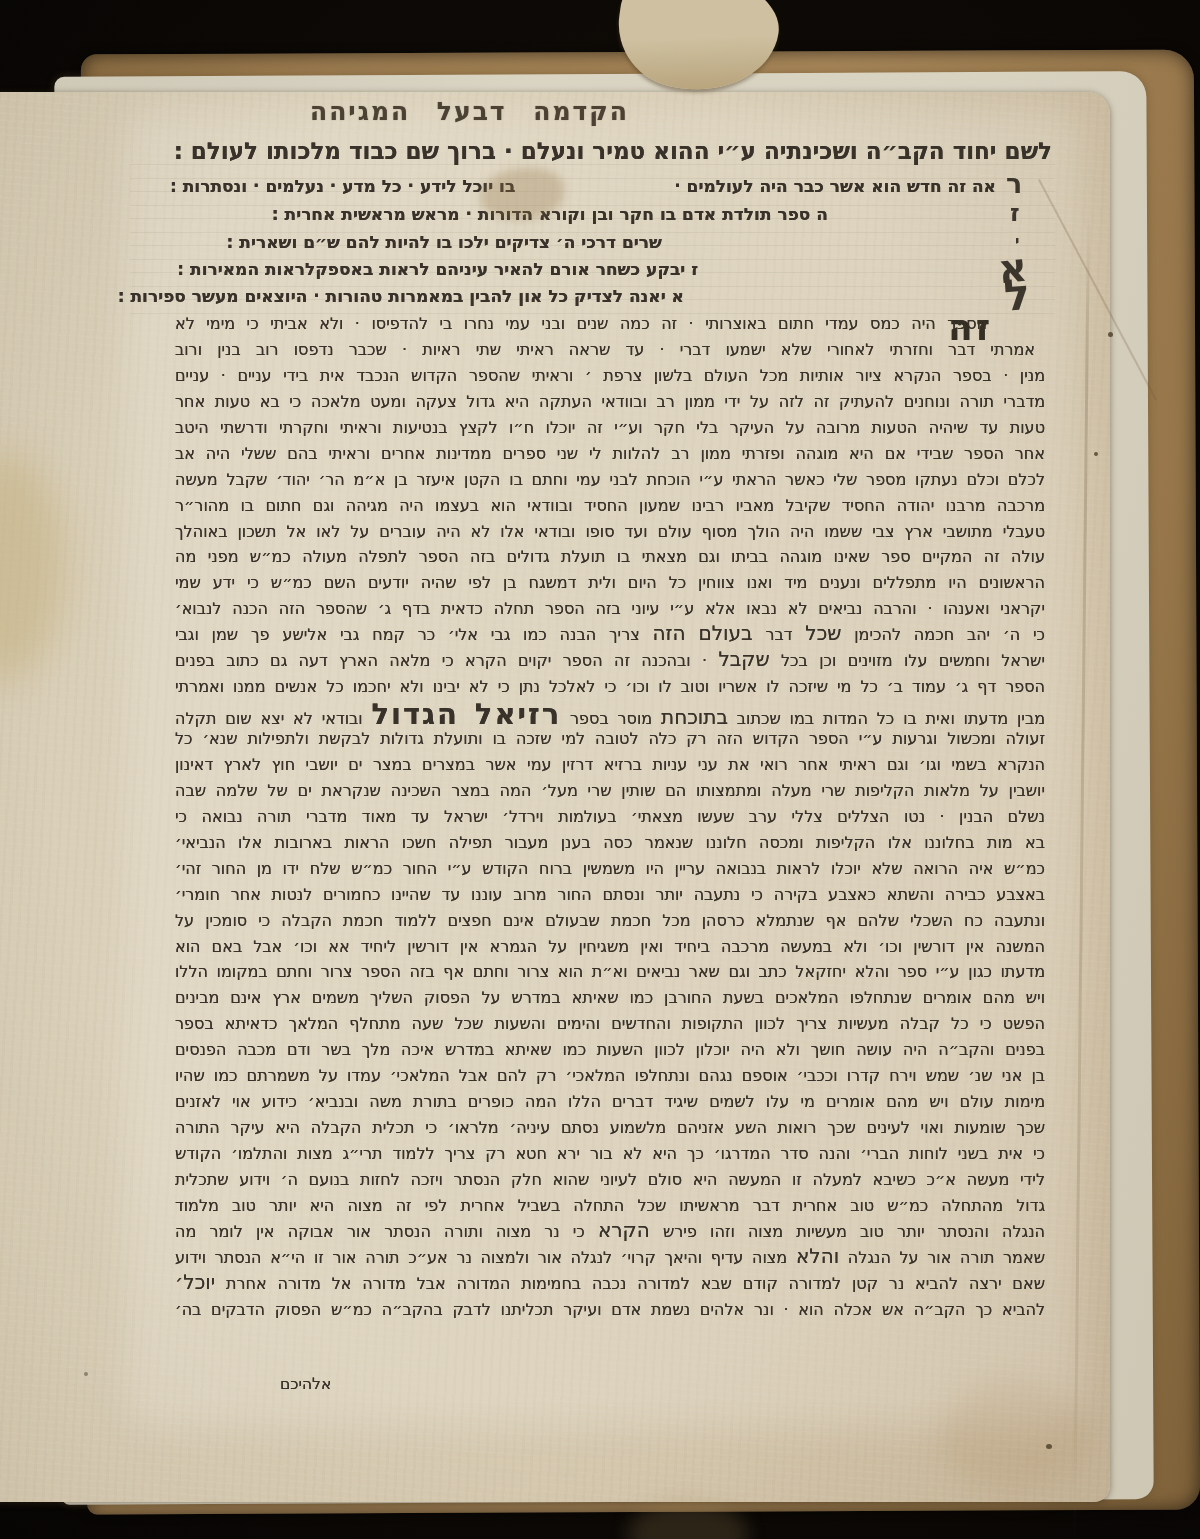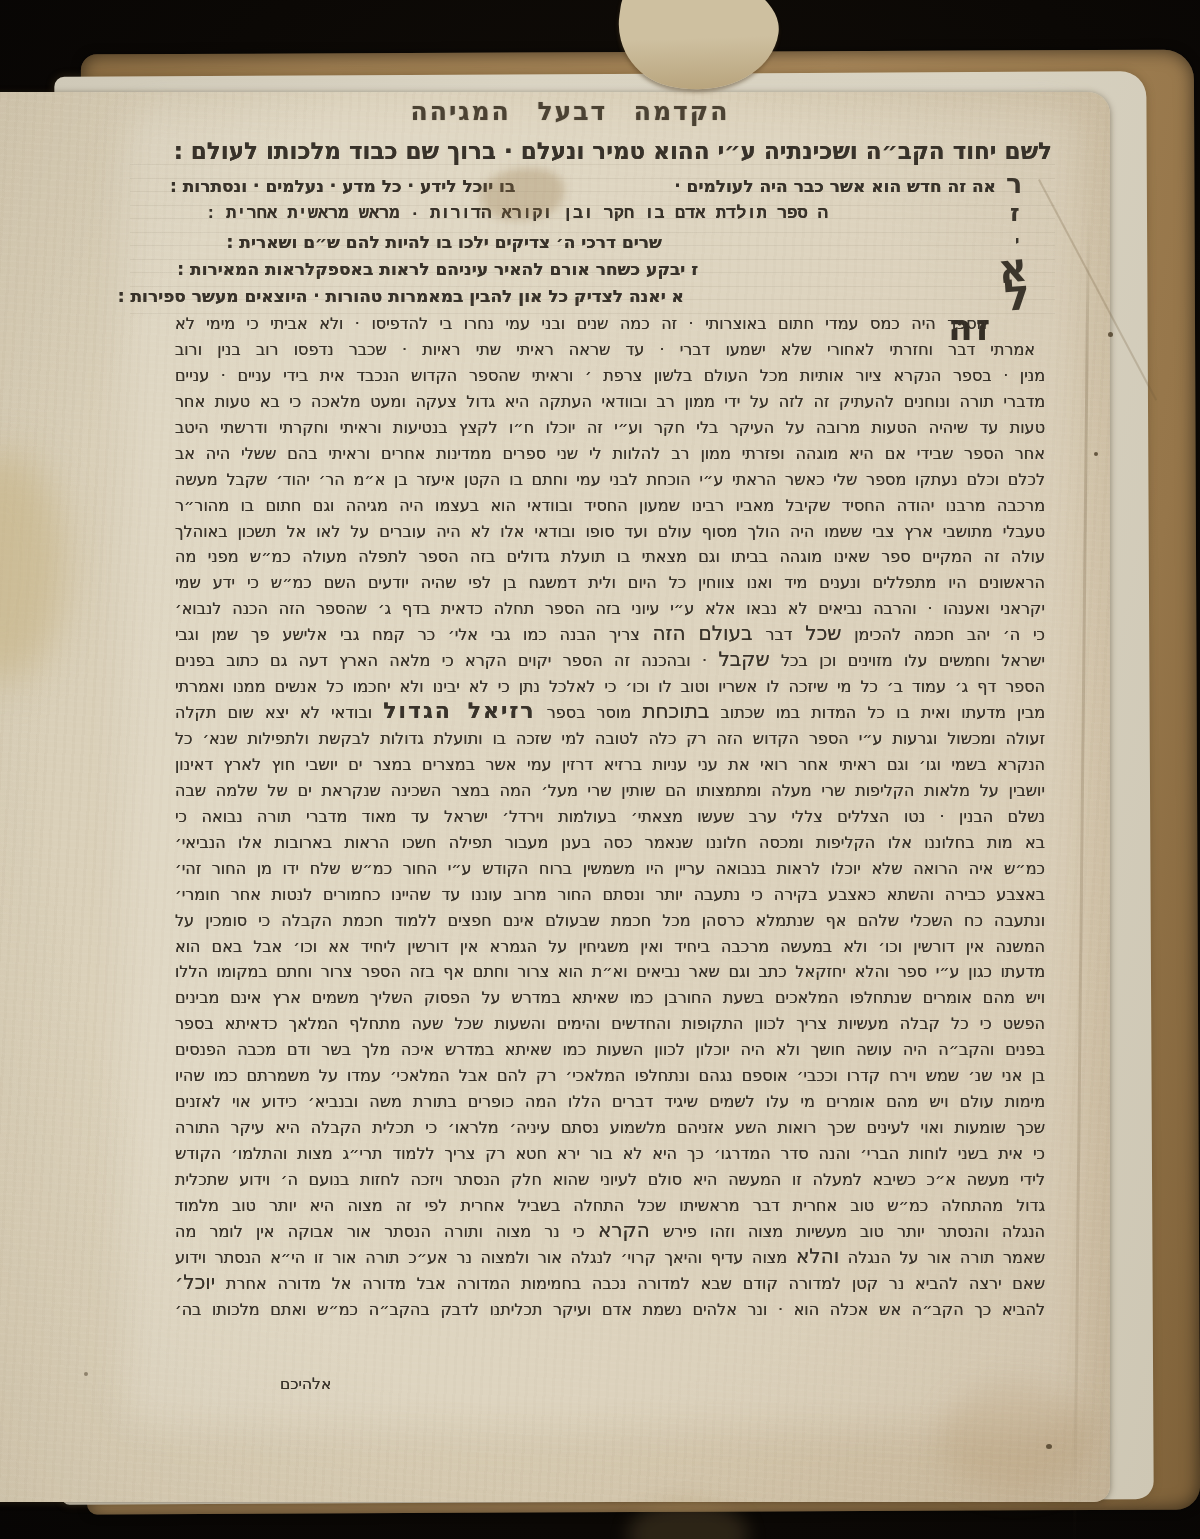--- a/index.html
+++ b/index.html
@@ -39,21 +39,21 @@
     background:rgba(238,234,221,.28);box-shadow:0 0 34px 26px rgba(238,234,221,.28);
     border-radius:10px;
   }
   .ruled{ 
     position:absolute;left:150px;top:60px;width:925px;height:166px;opacity:.55;
     background:repeating-linear-gradient(180deg,transparent 0 12.5px,rgba(90,80,60,.14) 12.5px 13.5px);
   }
   
   .ink{color:#38322a;text-shadow:0 0 .5px rgba(52,45,35,.85);}
   .title{
-    position:absolute;left:330px;top:5px;width:520px;text-align:center;
+    position:absolute;left:330px;top:5px;width:520px;
     font-size:25px;font-weight:bold;color:#4b4233;letter-spacing:2px;word-spacing:16px;
     text-shadow:0 0 1px rgba(70,60,45,.6);
   }
   .dedication{
     position:absolute;left:204px;top:46px;width:868px;direction:rtl;
     font-size:23px;font-weight:bold;text-align:justify;text-align-last:justify;white-space:nowrap;
   }
   .acrostic{position:absolute;left:0;top:0;width:1130px;height:230px;}
   .acr-init{position:absolute;font-weight:bold;color:#3c362c;line-height:1;}
   .acr-line{position:absolute;direction:rtl;font-size:17px;font-weight:bold;white-space:nowrap;}
@@ -64,21 +64,21 @@
     height:25.95px;line-height:25.95px;font-size:16px;
     text-align:justify;text-align-last:justify;
   }
   .pline.first{padding-right:58px;}
   .pline.second{padding-right:10px;}
   .para-init{
     position:absolute;left:968px;top:215px;font-size:36px;font-weight:bold;
     letter-spacing:3px;color:#342e25;
   }
   .em{font-size:20px;line-height:1;}
-  .em-xl{font-size:22px;line-height:1;letter-spacing:2px;font-weight:bold;}
+  .em-xl{font-size:29px;line-height:1;letter-spacing:2px;font-weight:bold;}
   .closing{
     position:absolute;left:300px;top:1283px;font-size:15.5px;direction:rtl;
   }
   
   .blem{position:absolute;pointer-events:none;}
   .fold-top{
     left:618px;top:-28px;width:160px;height:118px;
     background:linear-gradient(170deg,#cec0a0 55%,#b9a57e 90%);
     border-radius:46% 54% 58% 42%/40% 44% 60% 56%;
     box-shadow:0 3px 4px rgba(80,60,30,.45);transform:rotate(8deg);
@@ -111,21 +111,21 @@
   <div class="title ink">הקדמה דבעל המגיהה</div>
   <div class="dedication ink">לשם יחוד הקב״ה ושכינתיה ע״י ההוא טמיר ונעלם · ברוך שם כבוד מלכותו לעולם :</div>
 
   <div class="acrostic">
       <span class="acr-init" style="left: 1026px; top: 78px; font-size: 27px; transform: rotate(0deg);">ר</span>
       <div class="acr-line ink between" style="top: 84px; left: 190px; width: 826px;">
         <span>אה זה חדש הוא אשר כבר היה לעולמים ·</span>
         <span>בו יוכל לידע · כל מדע · נעלמים · ונסתרות :</span>
       </div>
       <span class="acr-init" style="left: 1030px; top: 109px; font-size: 24px; transform: rotate(0deg);">ז</span>
-      <div class="acr-line ink" style="top: 112px; right: 282px; font-family: Liberation Mono, monospace;">ה ספר תולדת אדם בו חקר ובן וקורא הדורות · מראש מראשית אחרית :</div>
+      <div class="acr-line ink" style="top: 112px; right: 282px;">ה ספר תולדת אדם בו חקר ובן וקורא הדורות · מראש מראשית אחרית :</div>
       <span class="acr-init" style="left: 1035px; top: 142px; font-size: 15px; transform: rotate(0deg);">י</span>
       <div class="acr-line ink" style="top: 140px; right: 448px;">שרים דרכי ה׳ צדיקים ילכו בו להיות להם ש״ם ושארית :</div>
       <span class="acr-init" style="left: 1018px; top: 156px; font-size: 40px; transform: rotate(-6deg);">א</span>
       <div class="acr-line ink" style="top: 167px; right: 412px;">ז יבקע כשחר אורם להאיר עיניהם לראות באספקלראות המאירות :</div>
       <span class="acr-init" style="left: 1024px; top: 182px; font-size: 43px; transform: rotate(-4deg);">ל</span>
       <div class="acr-line ink" style="top: 194px; right: 426px;">א יאנה לצדיק כל און להבין במאמרות טהורות · היוצאים מעשר ספירות :</div>
     </div>
 
   <div class="para-init">זה</div>
   <div class="para ink">
@@ -160,21 +160,21 @@
       <div class="pline">בפנים והקב״ה היה עושה חושך ולא היה יוכלון לכוון השעות כמו שאיתא במדרש איכה מלך בשר ודם מכבה הפנסים</div>
       <div class="pline">בן אני שנ׳ שמש וירח קדרו וככבי׳ אוספם נגהם ונתחלפו המלאכי׳ רק להם אבל המלאכי׳ עמדו על משמרתם כמו שהיו</div>
       <div class="pline">מימות עולם ויש מהם אומרים מי עלו לשמים שיגיד דברים הללו המה כופרים בתורת משה ובנביא׳ כידוע אוי לאזנים</div>
       <div class="pline">שכך שומעות ואוי לעינים שכך רואות השע אזניהם מלשמוע נסתם עיניה׳ מלראו׳ כי תכלית הקבלה היא עיקר התורה</div>
       <div class="pline">כי אית בשני לוחות הברי׳ והנה סדר המדרגו׳ כך היא לא בור ירא חטא רק צריך ללמוד תרי״ג מצות והתלמו׳ הקודש</div>
       <div class="pline">לידי מעשה א״כ כשיבא למעלה זו המעשה היא סולם לעיוני שהוא חלק הנסתר ויזכה לחזות בנועם ה׳ וידוע שתכלית</div>
       <div class="pline">גדול מהתחלה כמ״ש טוב אחרית דבר מראשיתו שכל התחלה בשביל אחרית לפי זה מצוה היא יותר טוב מלמוד</div>
       <div class="pline">הנגלה והנסתר יותר טוב מעשיות מצוה וזהו פירש <span class="em">הקרא</span> כי נר מצוה ותורה הנסתר אור אבוקה אין לומר מה</div>
       <div class="pline">שאמר תורה אור על הנגלה <span class="em">והלא</span> מצוה עדיף והיאך קרוי׳ לנגלה אור ולמצוה נר אע״כ תורה אור זו הי״א הנסתר וידוע</div>
       <div class="pline">שאם ירצה להביא נר קטן למדורה קודם שבא למדורה נכבה בחמימות המדורה אבל מדורה אל מדורה אחרת <span class="em">יוכל׳</span></div>
-      <div class="pline">להביא כך הקב״ה אש אכלה הוא · ונר אלהים נשמת אדם ועיקר תכליתנו לדבק בהקב״ה כמ״ש ואתם מלכותו בה׳</div>
+      <div class="pline">להביא כך הקב״ה אש אכלה הוא · ונר אלהים נשמת אדם ועיקר תכליתנו לדבק בהקב״ה כמ״ש הפסוק הדבקים בה׳</div>
     </div>
   <div class="closing ink">אלהיכם</div>
 
   <div class="blem stain-title"></div>
   <div class="blem stain-left"></div>
   <div class="blem stain-bottom"></div>
   <div class="blem stain-br"></div>
   <div class="blem crease-v"></div>
   <div class="blem crease-d"></div>
   <div class="blem speck" style="left:1128px;top:240px;"></div>

